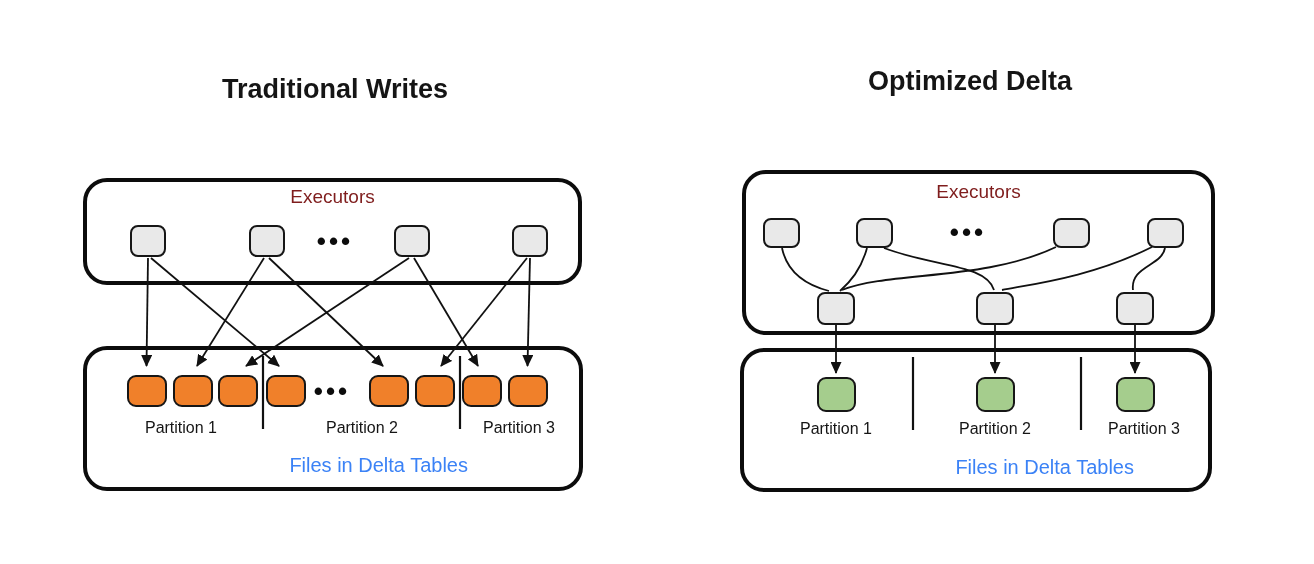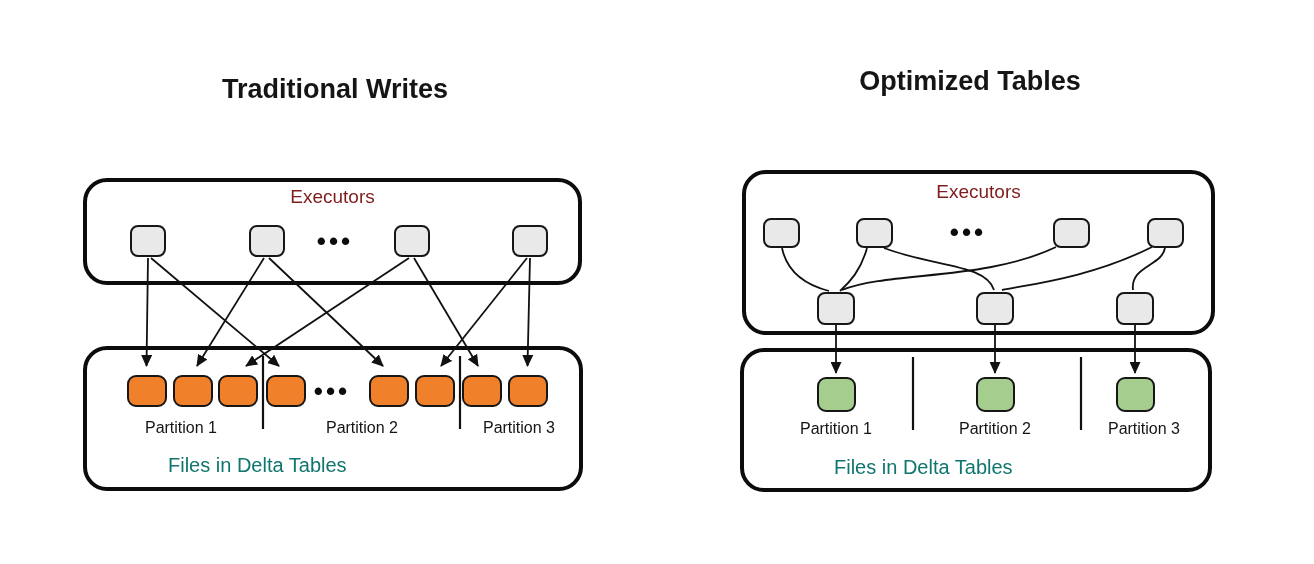--- a/index.html
+++ b/index.html
@@ -34,22 +34,22 @@
   .dots{
     position:absolute;text-align:center;
     font-size:26px;font-weight:700;letter-spacing:3px;color:#0c0c0c;
     line-height:14px;white-space:nowrap;
   }
   .plabel{
     position:absolute;text-align:center;
     font-size:16px;color:#151515;white-space:nowrap;
   }
   .fileslabel{
-    position:absolute;text-align:left;
-    font-size:20px;color:#0f766e;white-space:nowrap;
+    position:absolute;text-align:right;
+    font-size:20px;color:#3b82f6;white-space:nowrap;
   }
 </style>
 </head>
 <body>
 
 <div class="canvas">
 
   <svg class="overlay" viewBox="0 0 1314 564" xmlns="http://www.w3.org/2000/svg">
     <defs>
       <marker id="ah" markerUnits="userSpaceOnUse" markerWidth="13" markerHeight="11" refX="11" refY="5.5" orient="auto">
@@ -116,21 +116,21 @@
   <div class="node file-left" style="left:415px;top:375px;width:40px;height:32px;"></div>
   <div class="node file-left" style="left:462px;top:375px;width:40px;height:32px;"></div>
   <div class="node file-left" style="left:508px;top:375px;width:40px;height:32px;"></div>
 
   <div class="plabel" style="left:106px;top:419px;width:150px;">Partition 1</div>
   <div class="plabel" style="left:287px;top:419px;width:150px;">Partition 2</div>
   <div class="plabel" style="left:444px;top:419px;width:150px;">Partition 3</div>
 
   <div class="fileslabel" style="left:168px;top:454px;width:300px;">Files in Delta Tables</div>
 
-  <div class="title" style="left:810px;top:66px;width:320px;">Optimized Tables</div>
+  <div class="title" style="left:810px;top:66px;width:320px;">Optimized Delta</div>
 
   <div class="bigbox" style="left:742px;top:170px;width:473px;height:165px;"></div>
   <div class="boxlabel" style="left:742px;top:181px;width:473px;">Executors</div>
 
   <div class="node" style="left:763px;top:218px;width:37px;height:30px;"></div>
   <div class="node" style="left:856px;top:218px;width:37px;height:30px;"></div>
   <div class="dots" style="left:946px;top:225px;width:44px;">•••</div>
   <div class="node" style="left:1053px;top:218px;width:37px;height:30px;"></div>
   <div class="node" style="left:1147px;top:218px;width:37px;height:30px;"></div>
 

